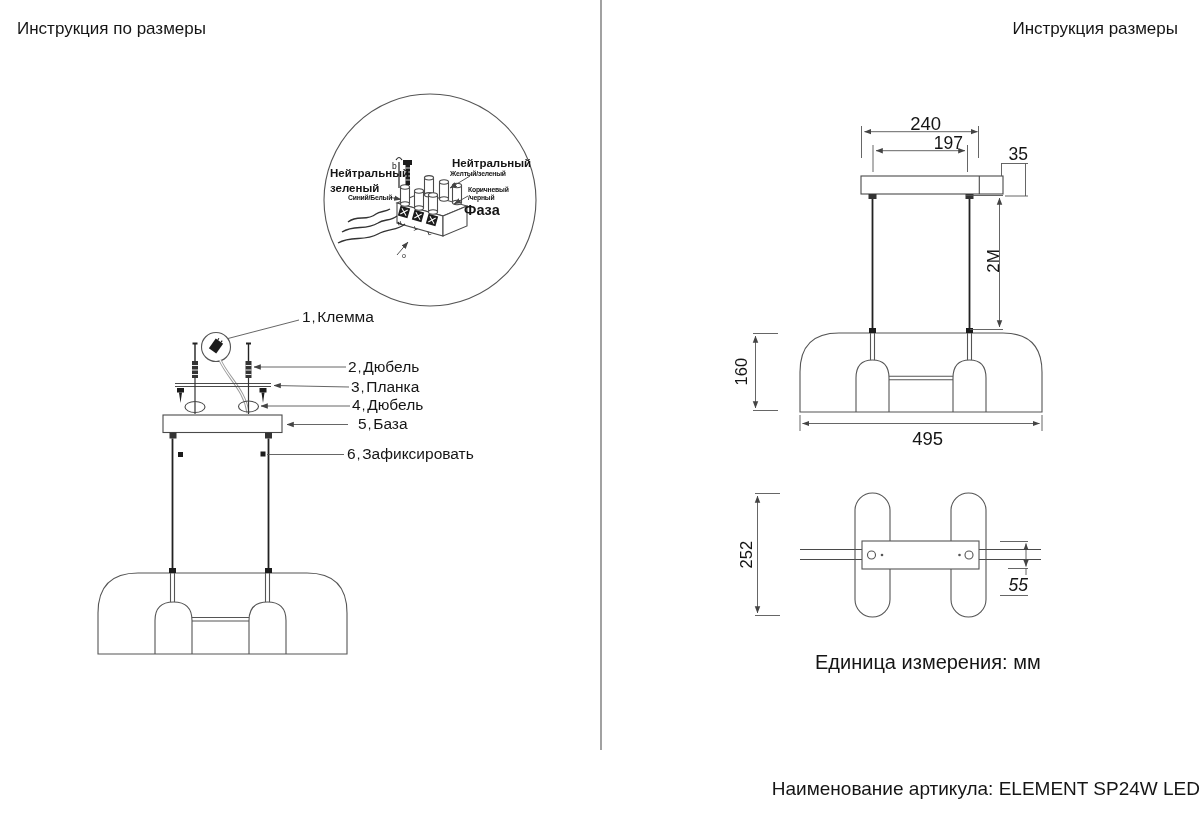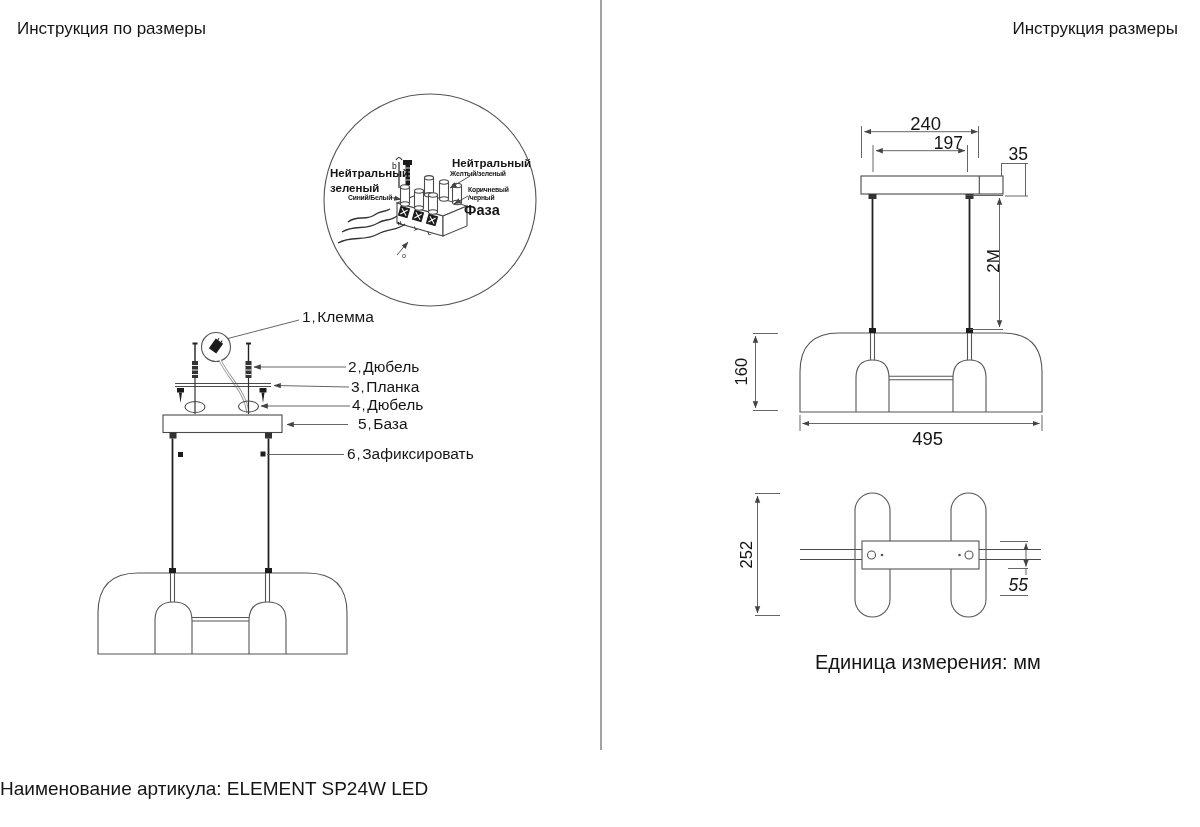--- a/index.html
+++ b/index.html
@@ -10,21 +10,21 @@
   svg{position:absolute;left:0;top:0;pointer-events:none;}
   .txt{position:absolute;white-space:nowrap;line-height:1.05;color:#151515;}
   .ttl{font-size:17px;}
   .step{font-size:15.5px;}
   .step .sep{font-size:13px;padding:0 2px 0 1px;}
   .dim{font-size:17.5px;text-align:right;}
   .rot{transform:rotate(-90deg);transform-origin:center center;text-align:center;}
   .wl{font-weight:600;font-size:11.5px;}
   .wc{font-weight:700;font-size:6.8px;letter-spacing:-0.2px;}
   .tiny{font-size:5.5px;font-weight:700;}
-  .footer{left:0;width:1200px;text-align:left;font-size:19px;top:779px;}
+  .footer{left:0;width:1200px;text-align:right;font-size:19px;top:779px;}
 </style>
 </head>
 <body>
 
 <svg width="1200" height="827" viewBox="0 0 1200 827">
   <defs>
     <marker id="arr" viewBox="0 0 10 10" refX="9.5" refY="5" markerWidth="8" markerHeight="8" orient="auto-start-reverse">
       <path d="M0,1.2 L10,5 L0,8.8 Z" fill="#444"></path>
     </marker>
   </defs>

